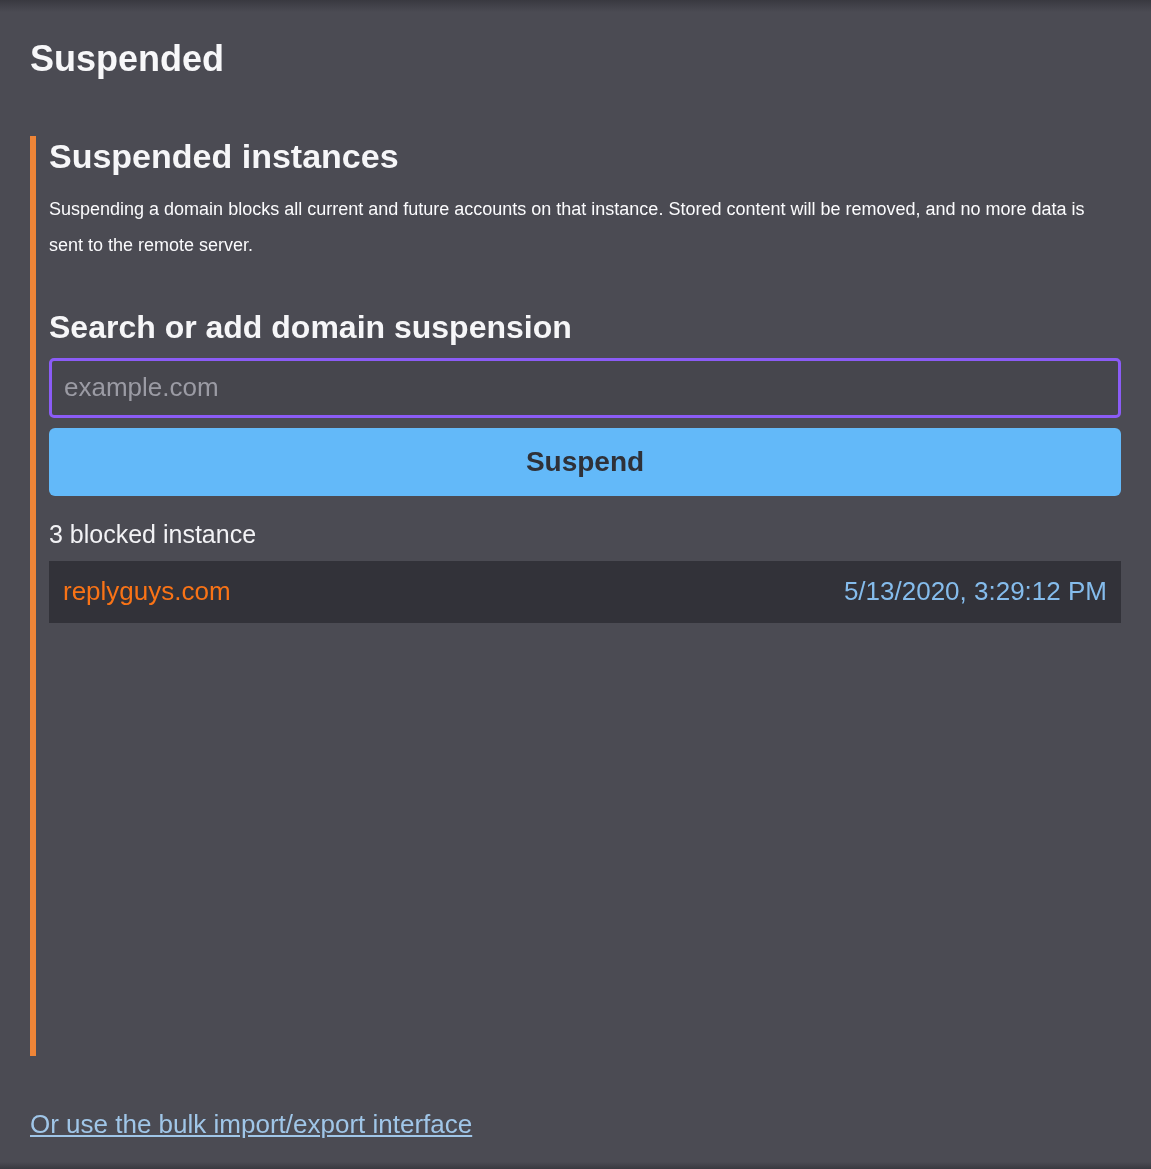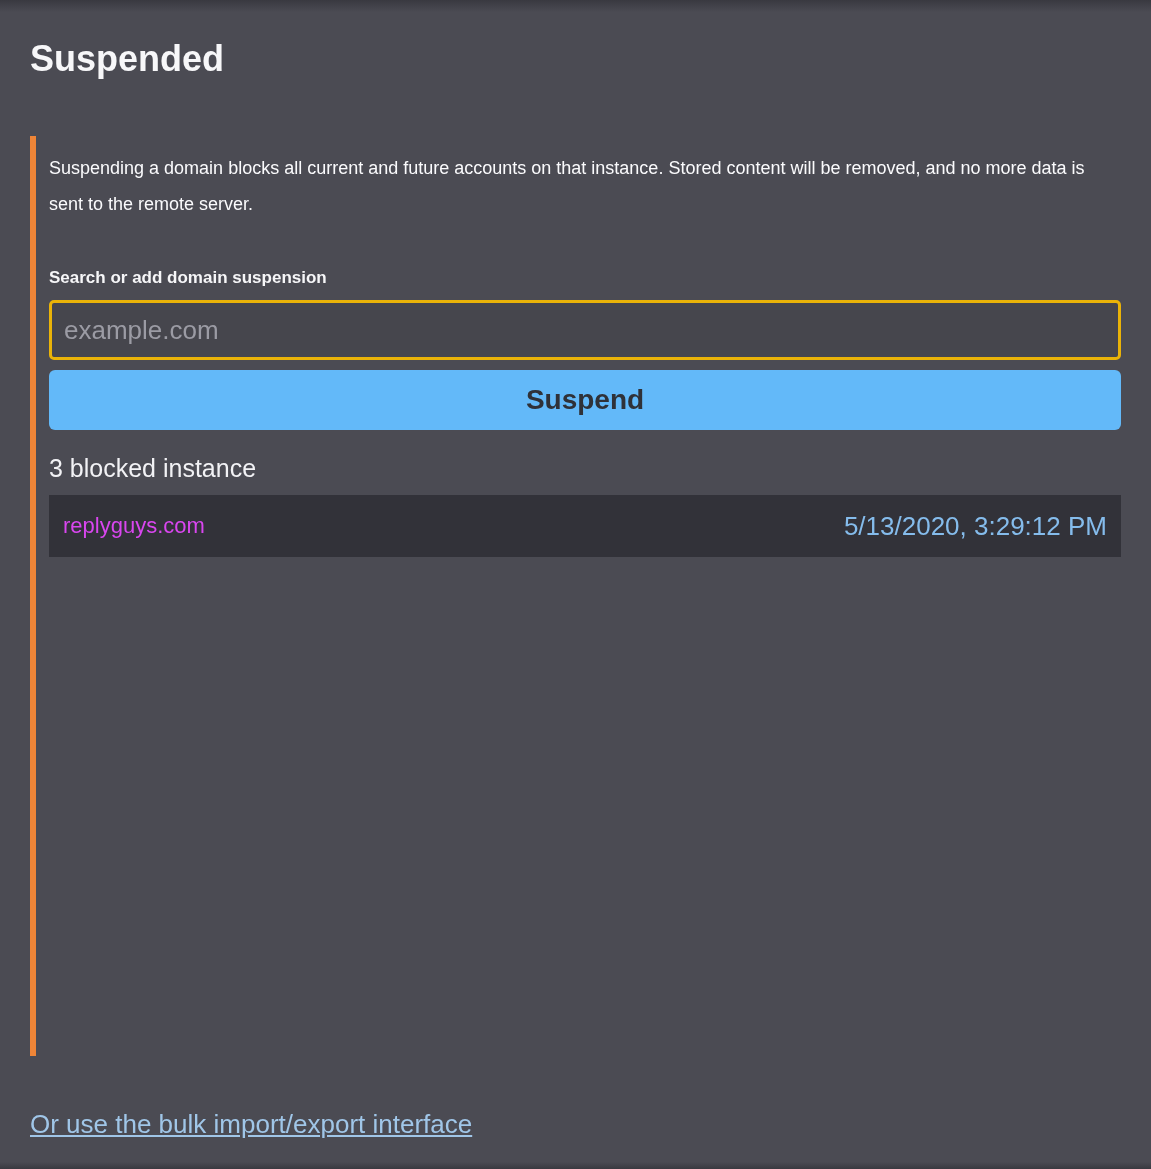--- a/index.html
+++ b/index.html
@@ -67,48 +67,48 @@
   .description p {
     font-size: 18px;
     line-height: 36px;
     color: #fbfbfd;
     font-weight: normal;
   }
 
   .search-label {
     display: block;
     margin-top: 46px;
-    font-size: 17px;
+    font-size: 32px;
     font-weight: bold;
     color: #f6f6f8;
   }
 
   .domain-input {
     display: block;
     width: 100%;
     height: 60px;
     margin-top: 12px;
     background: #46464d;
-    border: 3px solid #eab308;
+    border: 3px solid #8b5cf6;
     border-radius: 5px;
     outline: none;
     padding: 0 12px;
     font-family: "Liberation Sans", "DejaVu Sans", sans-serif;
     font-size: 26px;
     color: #e8e8ec;
   }
   .domain-input::placeholder {
     color: #9b9ba4;
     opacity: 1;
   }
 
   .suspend-button {
     display: block;
     width: 100%;
-    height: 60px;
+    height: 68px;
     margin-top: 10px;
     background: #63b9f9;
     border: none;
     border-radius: 6px;
     font-family: "Liberation Sans", "DejaVu Sans", sans-serif;
     font-size: 28px;
     font-weight: bold;
     color: #2f3138;
     cursor: pointer;
   }
@@ -123,22 +123,22 @@
   .instance-row {
     margin-top: 12px;
     background: #323239;
     height: 62px;
     display: flex;
     align-items: center;
     justify-content: space-between;
     padding: 0 14px;
   }
   .instance-domain {
-    font-size: 22px;
-    color: #d946ef;
+    font-size: 26px;
+    color: #f97316;
     text-decoration: none;
   }
   .instance-date {
     font-size: 26px;
     color: #85bcec;
   }
 
   .section-filler { flex: 1; }
 
   .footer {
@@ -155,20 +155,21 @@
 <body>
 
 <div class="top-band"></div>
 
 <div class="page">
 
   <h1 class="page-title">Suspended</h1>
 
   <div class="section">
 
+    <h2 class="section-heading">Suspended instances</h2>
 
     <div class="description">
       <p>Suspending a domain blocks all current and future accounts on that instance. Stored content will be removed, and no more data is sent to the remote server.</p>
     </div>
 
     <label class="search-label" for="domain-search">Search or add domain suspension</label>
 
     <input id="domain-search" class="domain-input" type="text" value="" placeholder="example.com" style="">
 
     <button class="suspend-button">Suspend</button>

